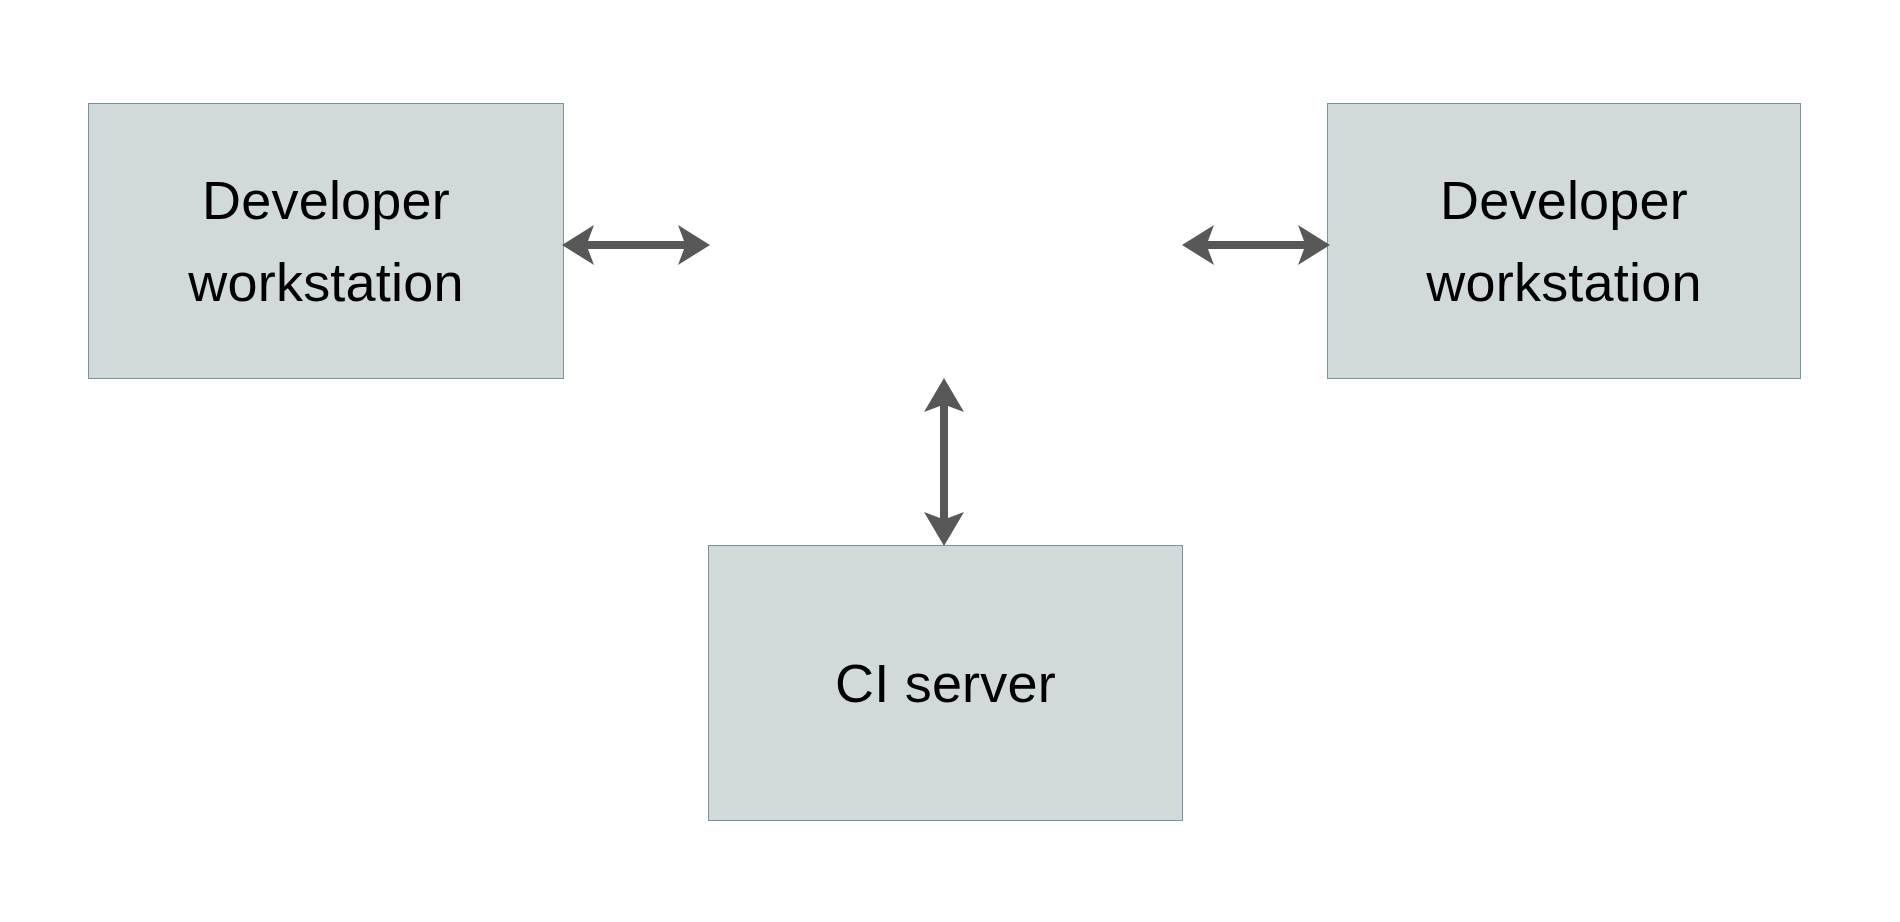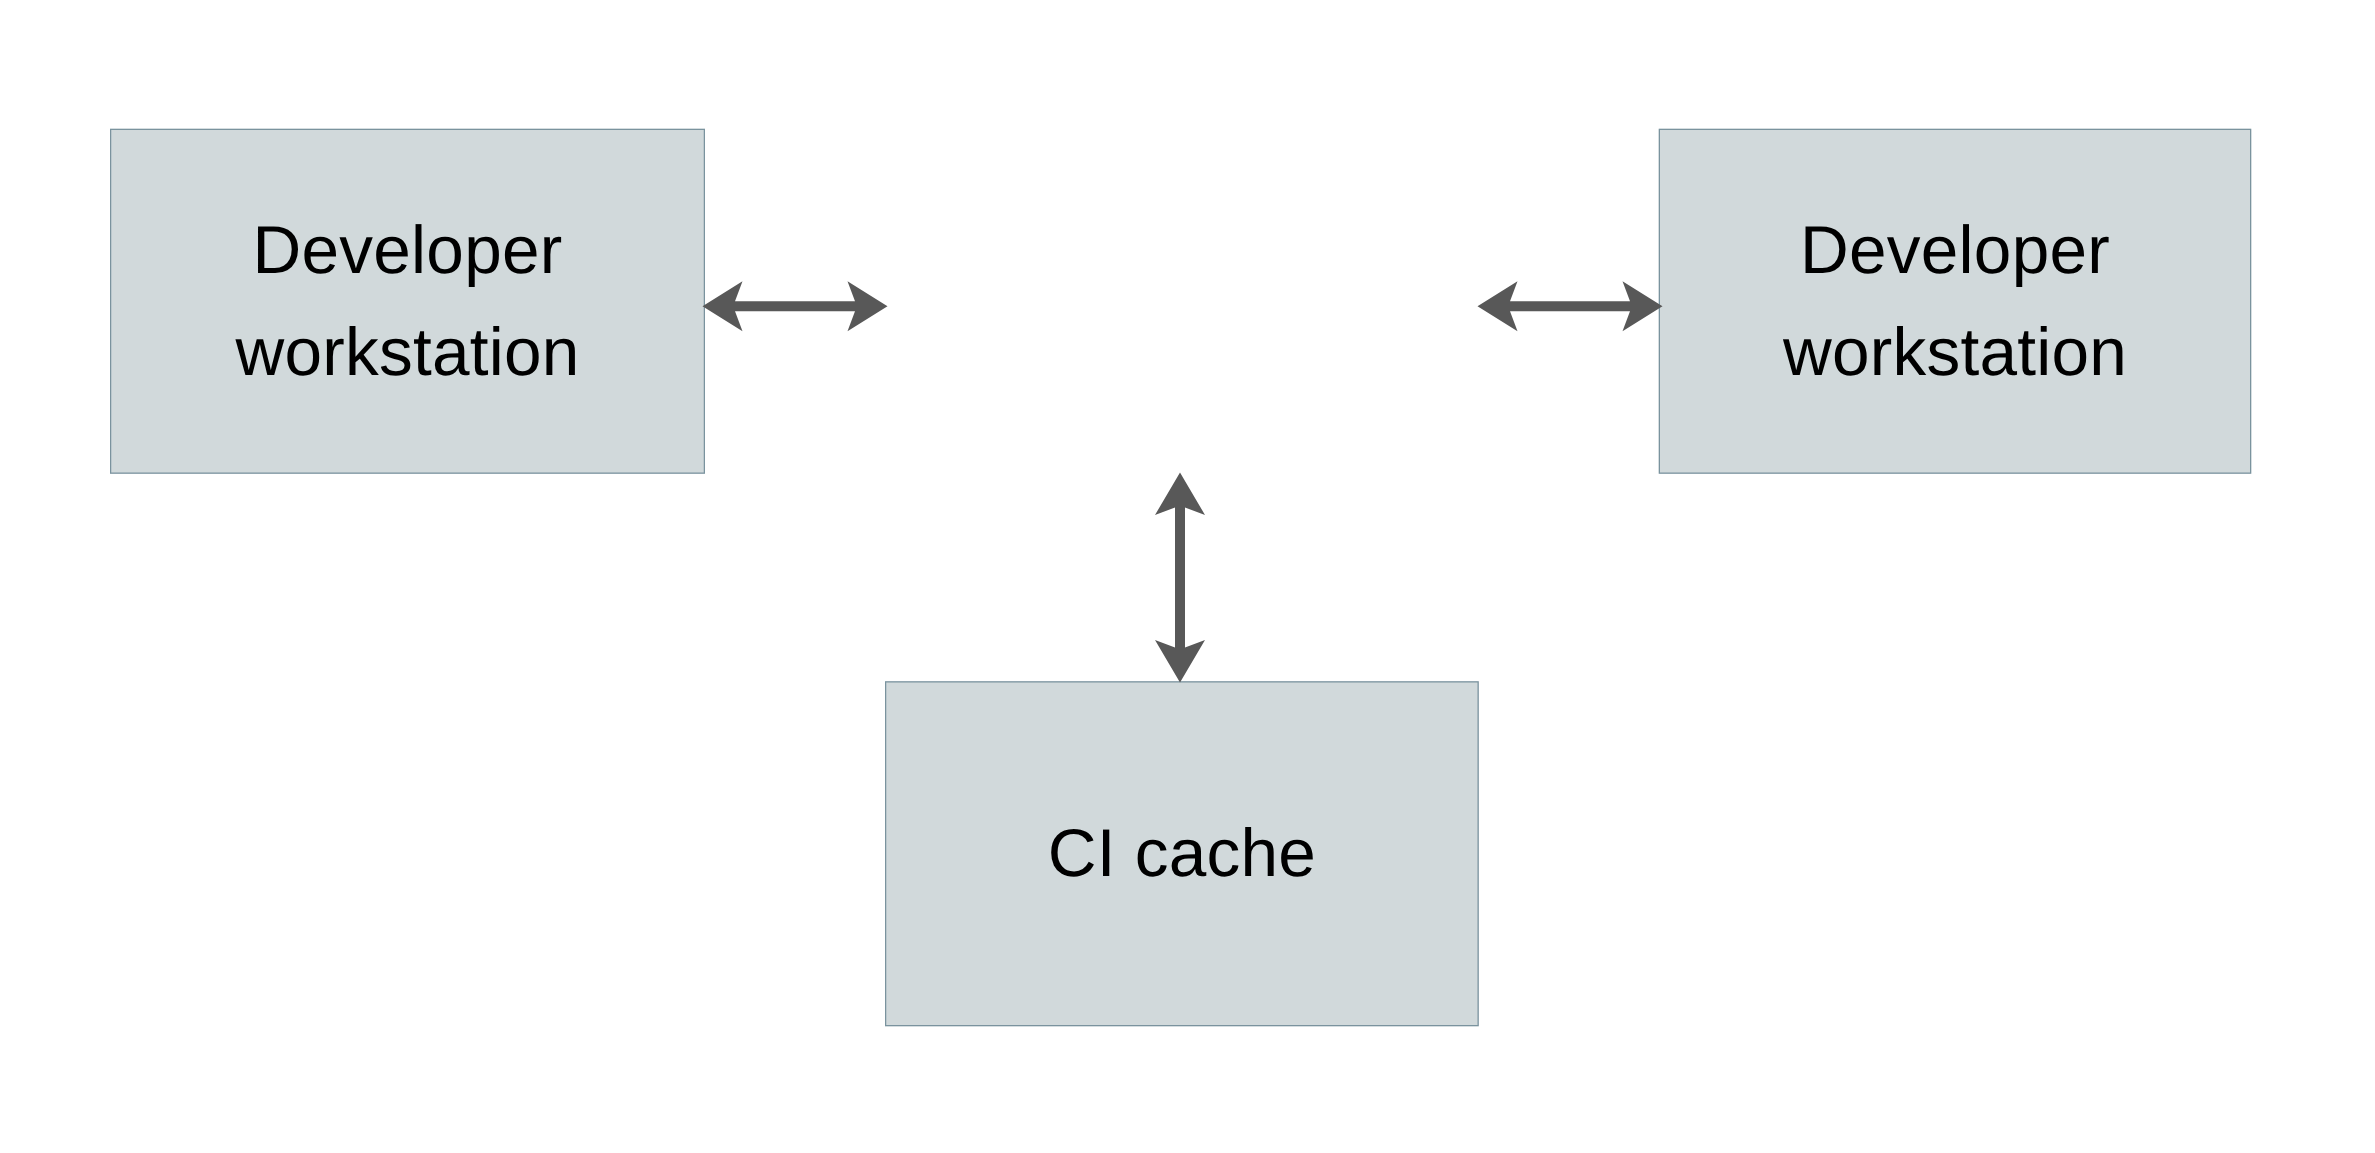--- a/index.html
+++ b/index.html
@@ -65,21 +65,21 @@
 workstation</span>
   </div>
 
 
   <div class="node-box" id="node-dev-right">
     <span class="node-label">Developer
 workstation</span>
   </div>
 
   <div class="node-box" id="node-ci">
-    <span class="node-label">CI cache</span>
+    <span class="node-label">CI server</span>
   </div>
 
   <svg class="edge-svg" id="edge-left-cache" viewBox="0 0 152 62">
     <path class="edge-shape" d="M 2,31
              L 34,11
              L 28,27
              L 124,27
              L 118,11
              L 150,31
              L 118,51

